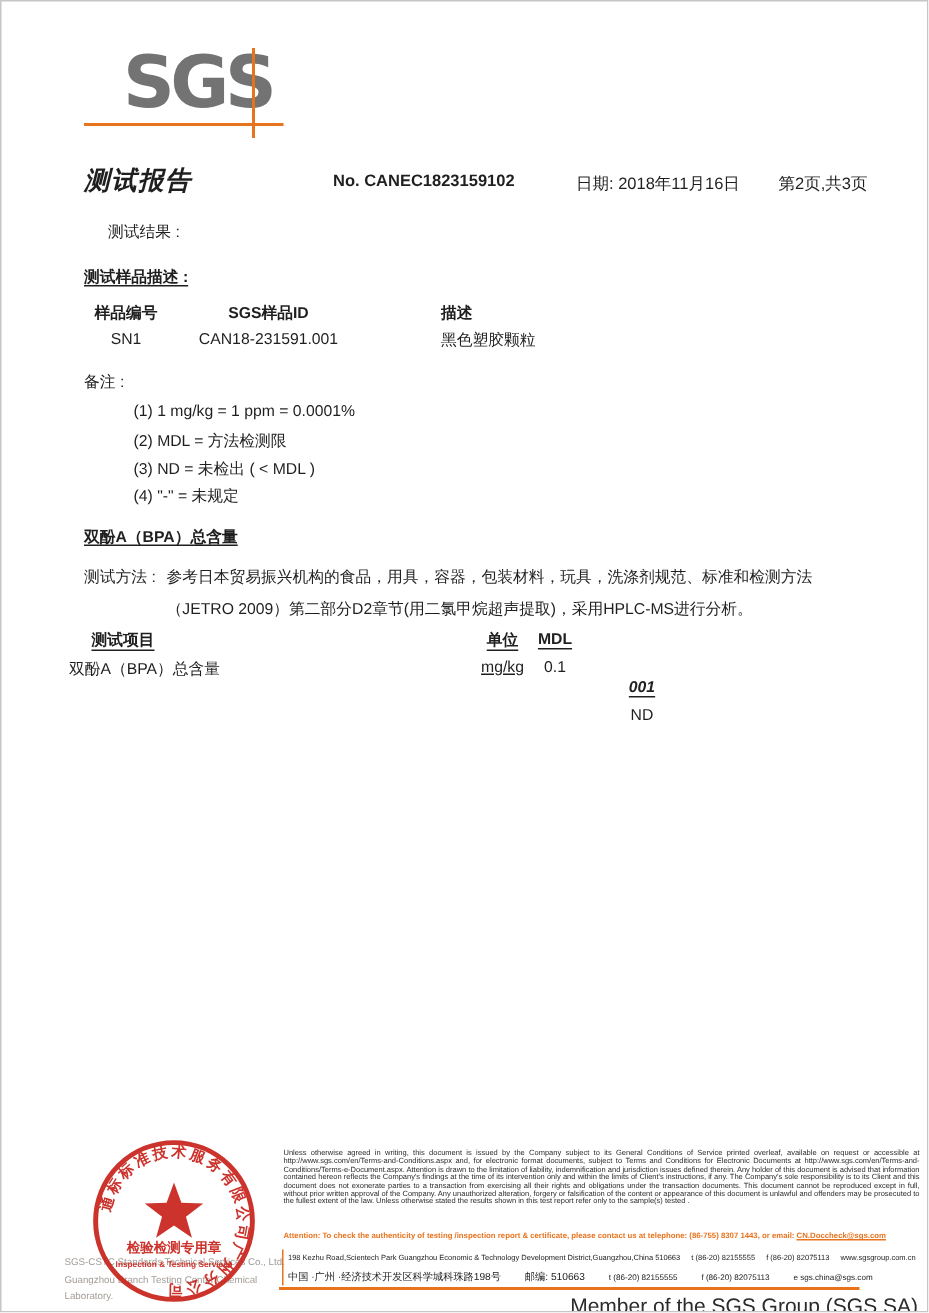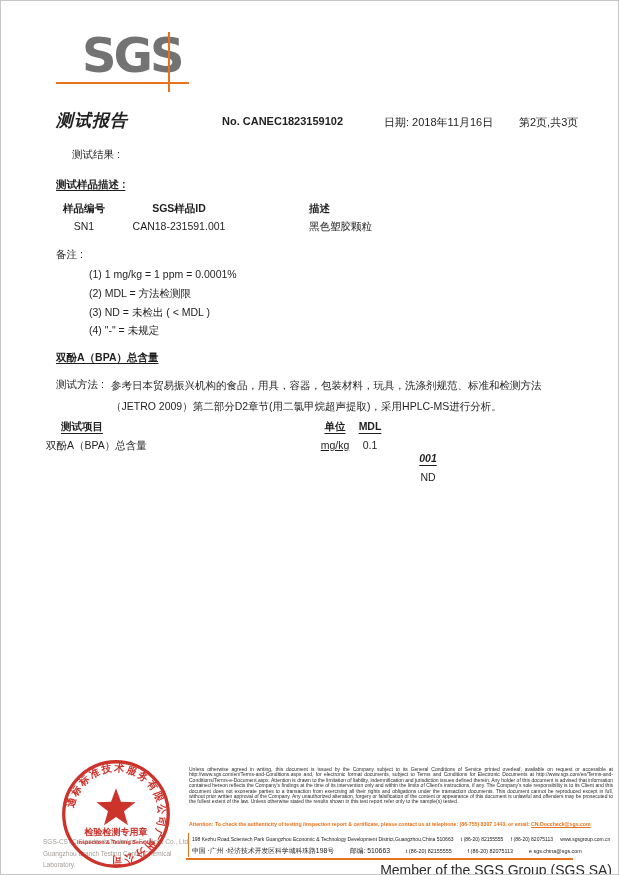--- a/index.html
+++ b/index.html
@@ -20,21 +20,21 @@
   .doc-title { left:55px; top:108px; font-size:17px; font-weight:bold; letter-spacing:1px;font-style:italic; }
   .report-no { left:221px; top:114px; font-size:11px; font-weight:bold; }
   .doc-date  { left:383px; top:114px; font-size:11px; }
   .doc-pages { left:518px; top:114px; font-size:11px; }
   
   .results-label { left:55px; top:147px;margin-left:16px; }
   .sample-heading { left:55px; top:177px; font-weight:bold; text-decoration:underline; text-underline-offset:2px; }
   .sample-row { left:48px; display:flex; }
   .sample-row .c1 { width:70px; text-align:center; }
   .sample-row .c2 { width:120px; text-align:center; }
-  .sample-row .c3 { margin-left:70px; text-align:left; }
+  .sample-row .c3 { margin-left:55px; text-align:left; }
   .sample-head { top:201px; font-weight:bold; }
   .sample-vals { top:219px; }
   .notes-label { left:55px; top:247px; }
   .note { left:88px; }
   .bpa-heading { left:55px; top:350px; font-weight:bold; text-decoration:underline; text-underline-offset:2px; }
   .method-label { left:55px; top:377px; }
   .method-text { left:110px; top:374px; width:470px; line-height:20.5px; }
   
   .rt-head { top:419px; font-weight:bold; }
   .rt-head .u { text-decoration:underline; text-underline-offset:3px; }

